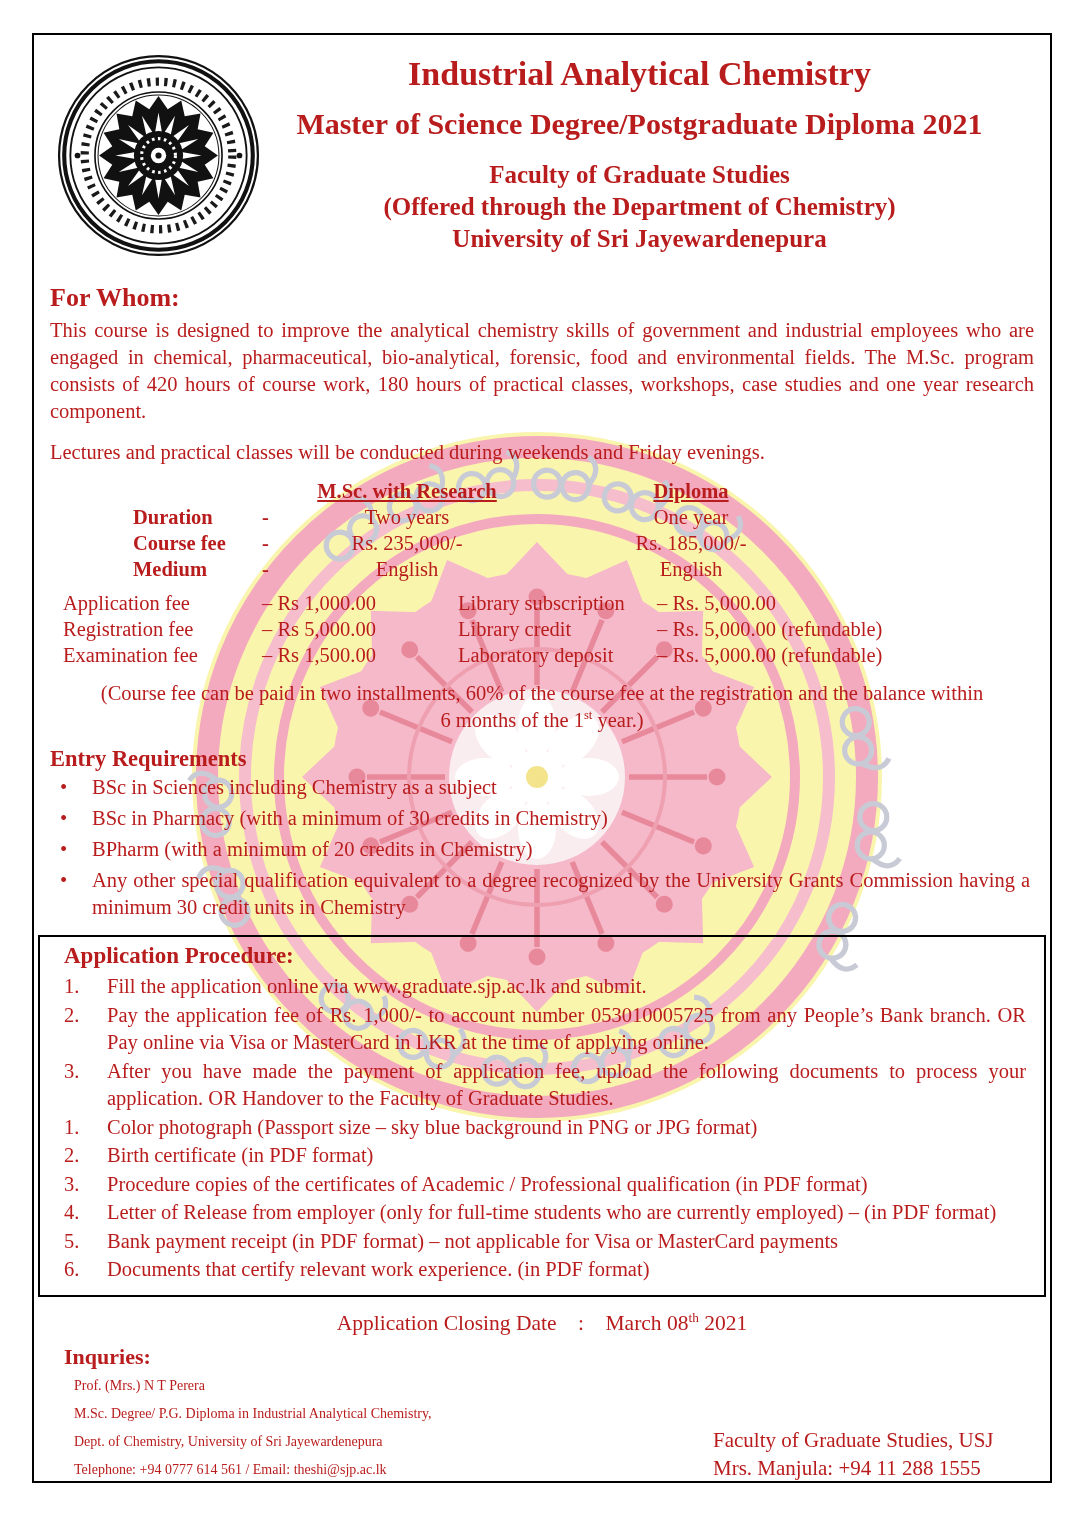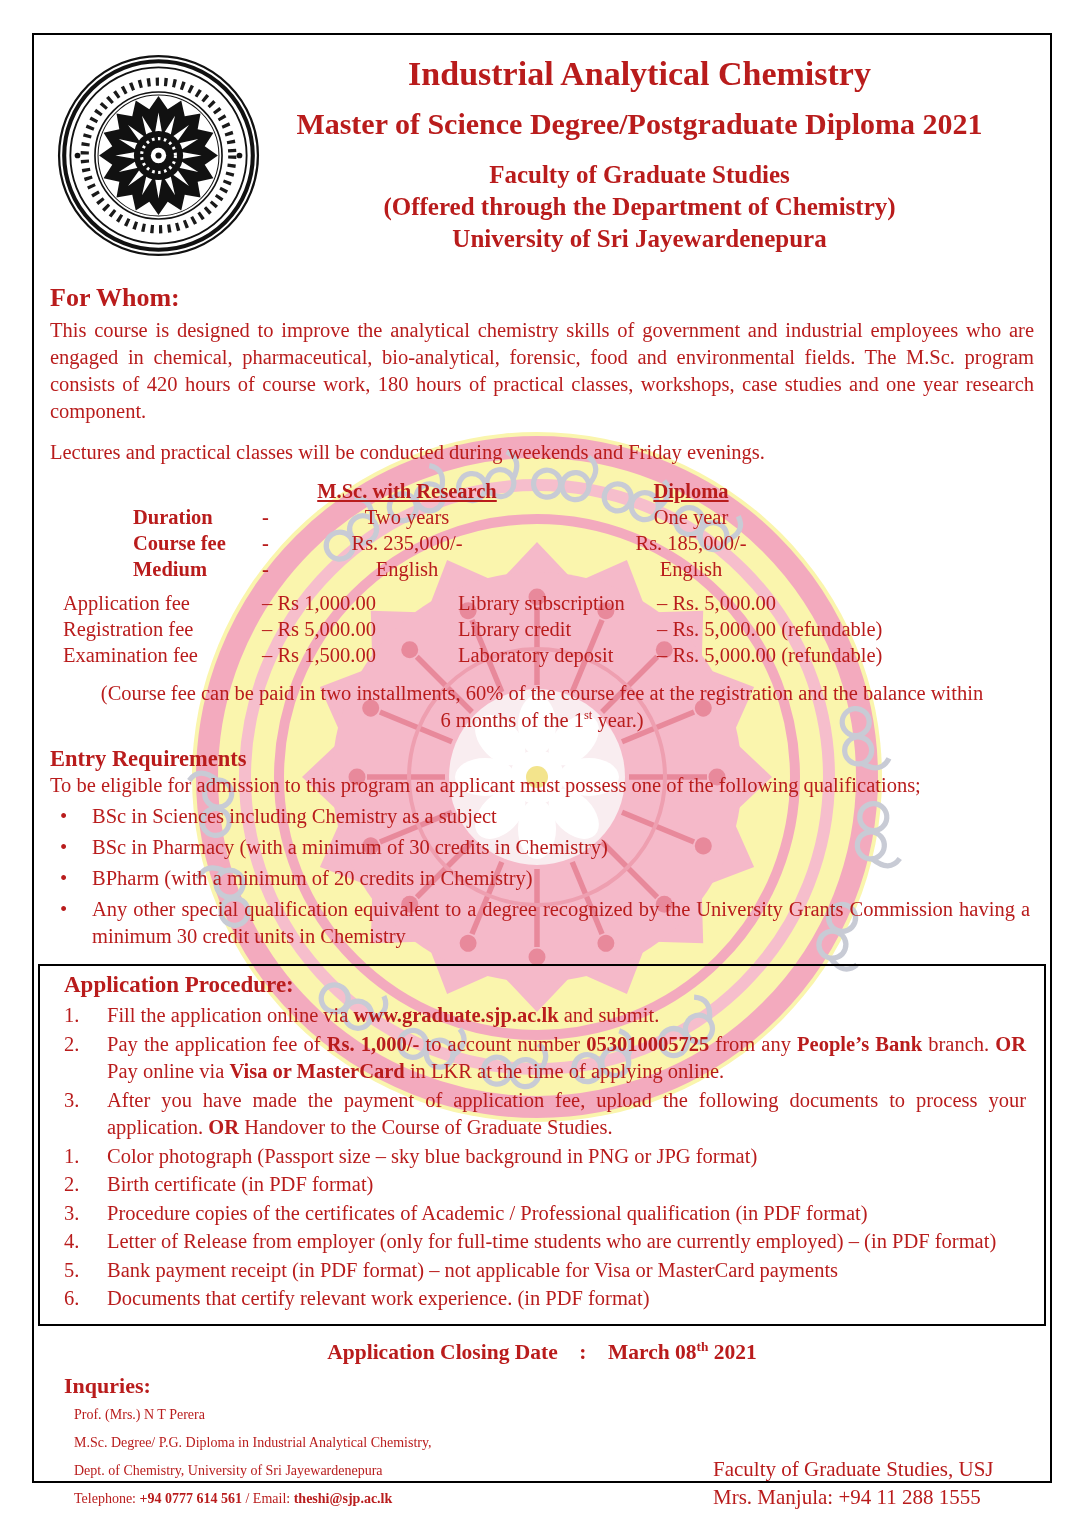--- a/index.html
+++ b/index.html
@@ -43,21 +43,21 @@
   .h-proc{font-size:23px;font-weight:bold;margin:2px 0 4px 0;}
   .num-row{display:grid;grid-template-columns:29px auto;column-gap:14px;font-size:20.5px;line-height:27.5px;margin-bottom:1px;}
   .num-row .ntxt{text-align:justify;}
   
   .closing{margin-top:14px;text-align:center;font-size:21.5px;}
   
   .inq{position:relative;margin-top:8px;}
   .h-inq{font-size:22px;font-weight:bold;margin:0 0 2px 14px;}
   .inq-line{font-size:14px;line-height:28px;margin-left:24px;}
   .right-contact{position:absolute;left:663px;bottom:2px;font-size:21px;line-height:28px;}
-  .b{font-weight:bold;}
+  .b{font-weight:normal;}
   sup{font-size:0.62em;line-height:0;}
 </style>
 </head>
 <body>
 
 <div class="page">
   <div class="frame">
 
     <svg class="watermark" width="800" height="800" viewBox="-400 -400 800 800" aria-hidden="true">
       <defs>
@@ -216,21 +216,20 @@
         </div>
       </div>
 
       <div class="note">
         <div>(Course fee can be paid in two installments, 60% of the course fee at the registration and the balance within</div>
         <div><span>6 months of the 1</span><sup>st</sup><span> year.)</span></div>
       </div>
 
       <div>
         <div class="h-entry">Entry Requirements</div>
-        <div class="entry-intro">To be eligible for admission to this program an applicant must possess one of the following qualifications;</div>
         <div class="bullet-row">
           <span></span>
             <span>•</span>
           <span class="btxt">BSc in Sciences including Chemistry as a subject</span>
         </div>
         <div class="bullet-row">
           <span></span>
             <span>•</span>
           <span class="btxt">BSc in Pharmacy (with a minimum of 30 credits in Chemistry)</span>
         </div>
@@ -251,21 +250,21 @@
         <div class="num-row">
           <span>1.</span>
           <span class="ntxt"><span>Fill the application online via </span><span class="b">www.graduate.sjp.ac.lk</span><span> and submit.</span></span>
         </div>
         <div class="num-row">
           <span>2.</span>
           <span class="ntxt"><span>Pay the application fee of </span><span class="b">Rs. 1,000/-</span><span> to account number </span><span class="b">053010005725</span><span> from any </span><span class="b">People’s Bank</span><span> branch. </span><span class="b">OR</span><span> Pay online via </span><span class="b">Visa or MasterCard</span><span> in LKR at the time of applying online.</span></span>
         </div>
         <div class="num-row">
           <span>3.</span>
-          <span class="ntxt"><span>After you have made the payment of application fee, upload the following documents to process your application. </span><span class="b">OR</span><span> Handover to the Course of Graduate Studies.</span></span>
+          <span class="ntxt"><span>After you have made the payment of application fee, upload the following documents to process your application. </span><span class="b">OR</span><span> Handover to the Faculty of Graduate Studies.</span></span>
         </div>
         <div class="num-row">
           <span>1.</span>
           <span class="ntxt">Color photograph (Passport size – sky blue background in PNG or JPG format)</span>
         </div>
         <div class="num-row">
           <span>2.</span>
           <span class="ntxt">Birth certificate (in PDF format)</span>
         </div>
         <div class="num-row">

